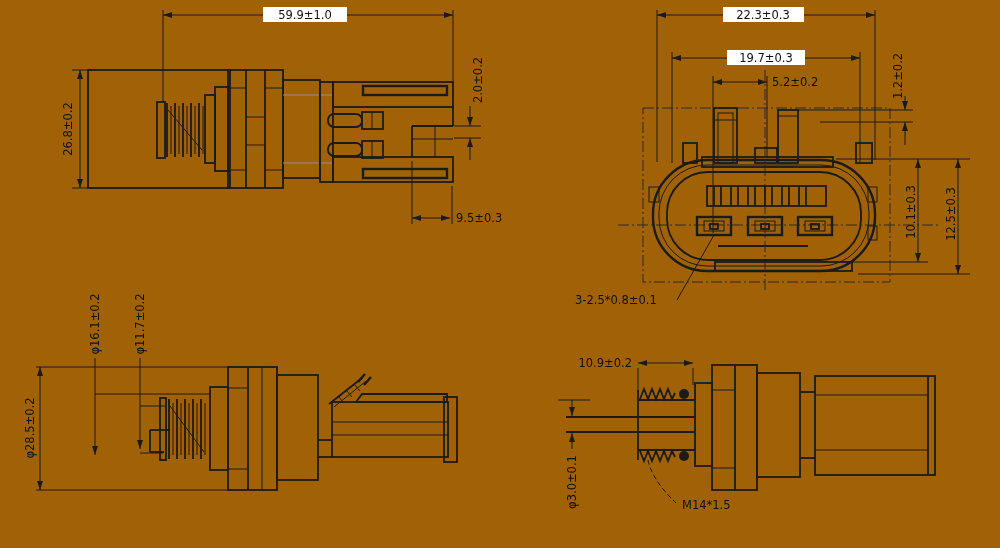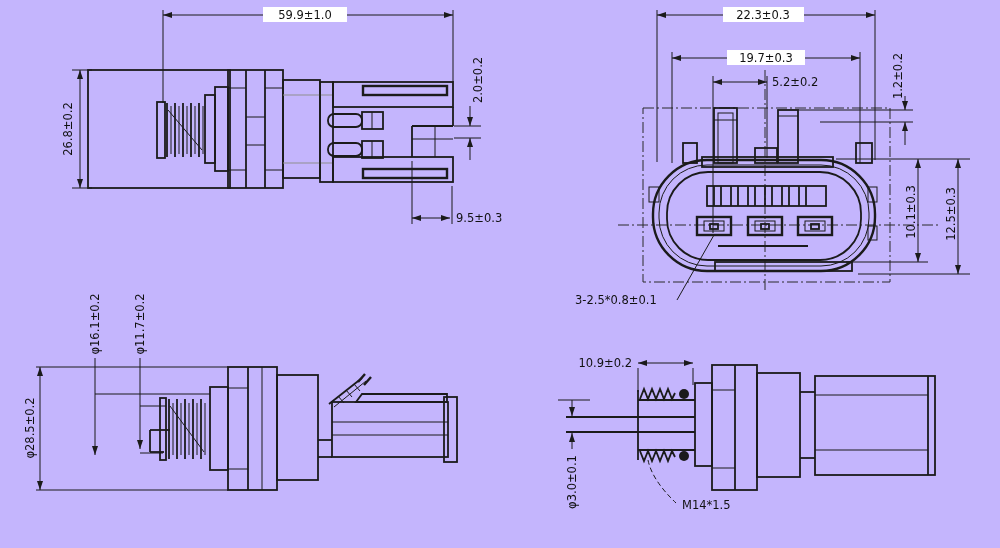--- a/index.html
+++ b/index.html
@@ -1,16 +1,16 @@
 <!DOCTYPE html>
 <html><head>
 <meta charset="utf-8">
 <style>
   html,body{margin:0;padding:0;background:#fff;}
-  .canvas{position:relative;width:1000px;height:548px;background:#c4b5fd;overflow:hidden;
+  .canvas{position:relative;width:1000px;height:548px;background:#a16207;overflow:hidden;
           font-family:"DejaVu Sans","Liberation Sans",sans-serif;}
   svg{display:block;}
   svg text{font-family:"DejaVu Sans","Liberation Sans",sans-serif;font-size:11.5px;fill:#111;}
   .ln  {stroke:#1b1b1b;stroke-width:1.8;fill:none;}
   .ln2 {stroke:#1b1b1b;stroke-width:2.4;fill:none;}
   .thin{stroke:#1b1b1b;stroke-width:1;fill:none;}
   .gray{stroke:#8f8f8f;stroke-width:1;fill:none;}
   .dim {stroke:#1b1b1b;stroke-width:1;fill:none;}
   .cl  {stroke:#2a2a2a;stroke-width:1;fill:none;stroke-dasharray:11 3 2 3;}
   .wb  {fill:#ffffff;stroke:none;}

